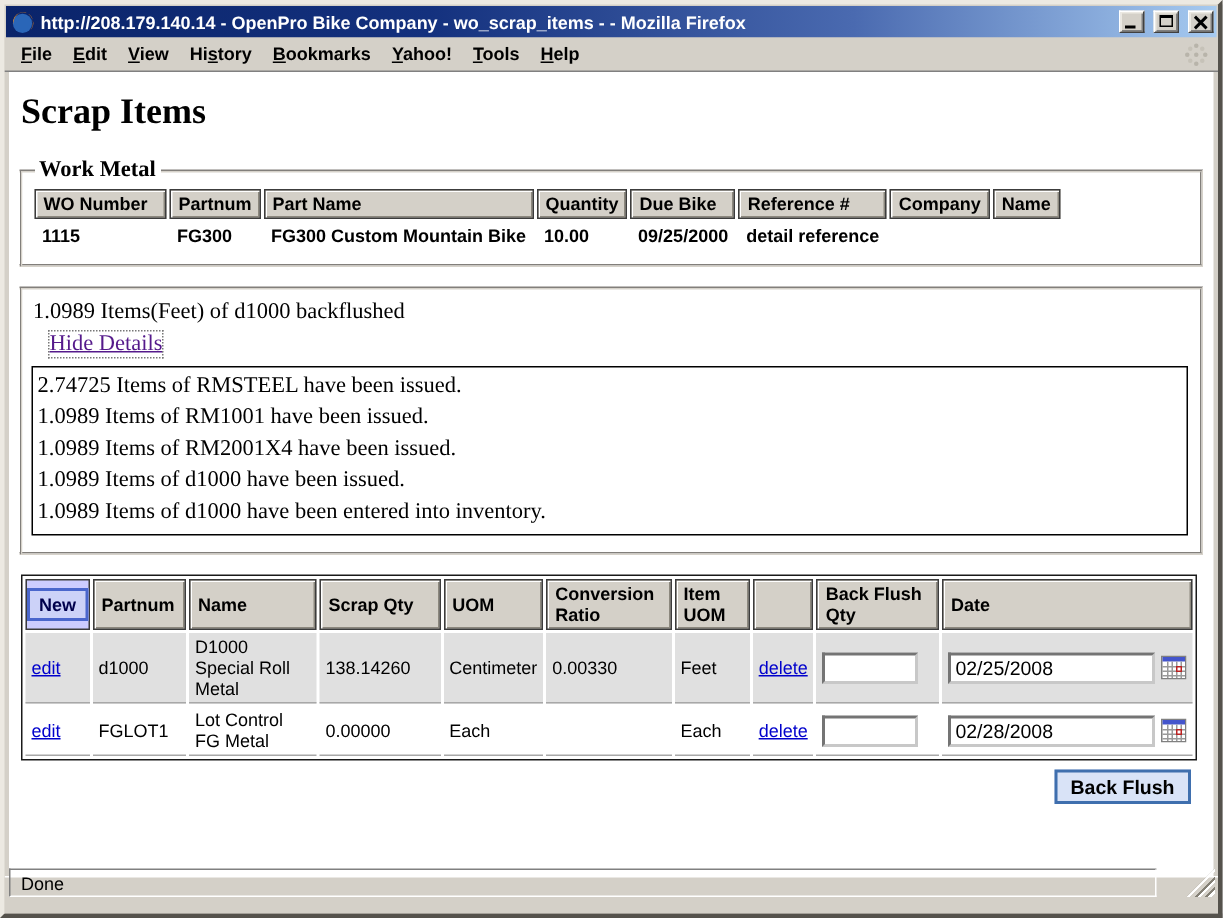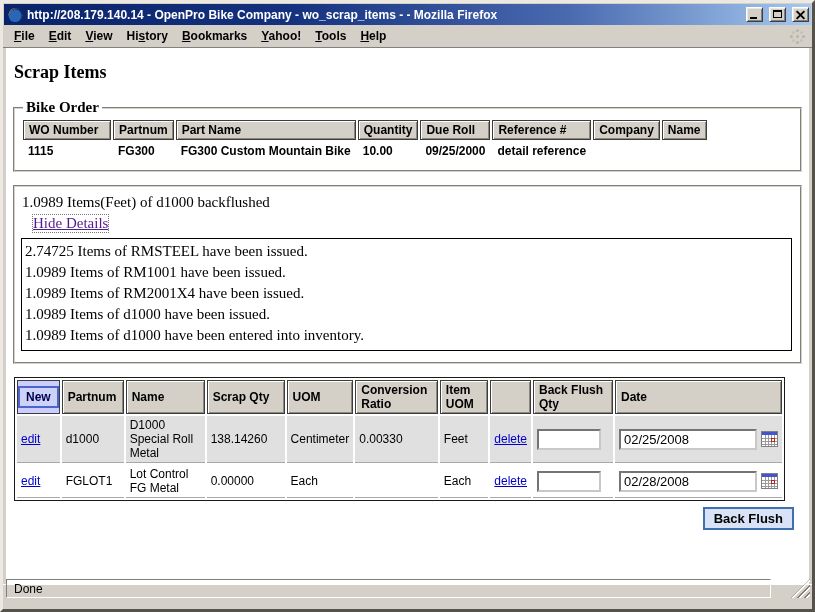--- a/index.html
+++ b/index.html
@@ -57,21 +57,21 @@
     box-shadow:0 -6px 0 #b8b4aa, 0 6px 0 #b8b4aa, -6px 0 0 #b8b4aa, 6px 0 0 #b8b4aa,
                -4px -4px 0 #c6c2b8, 4px -4px 0 #c6c2b8, -4px 4px 0 #c6c2b8, 4px 4px 0 #c6c2b8;
   }
 
   
   .viewport {
     flex:1 1 auto; margin:0 3px; background:#fff; overflow:hidden;
     font-family:"Liberation Serif", serif; color:#000;
   }
   .content { padding:6px 7px 0 7px; }
-  h1.page-title { font-size:18px; margin:8px 0 16px 1px; font-family:"Liberation Serif", serif; }
+  h1.page-title { font-size:24px; margin:8px 0 16px 1px; font-family:"Liberation Serif", serif; }
 
   fieldset {
     border:2px groove #d6d2ca; margin:0 0 13px 0; padding:2px 6px 8px 6px;
   }
   legend { font-weight:bold; font-size:15px; padding:0 3px; margin-left:2px; }
 
   
   table { border-collapse:separate; border-spacing:2px; }
   th.hcell {
     background:#d4d0c8;
@@ -91,21 +91,21 @@
   
   .bf-summary { font-size:15px; margin:5px 0 3px 1px; }
   .bf-toggle {
     display:inline-block; font-size:15px; color:#551a8b; text-decoration:underline;
     outline:1px dotted #777; margin:1px 0 5px 12px; cursor:pointer;
   }
   .bf-details { border:1px solid #000; margin:1px 2px 3px 0; padding:2px 3px 4px 3px; }
   .bf-details div { font-size:15px; line-height:21px; }
 
   
-  .scrap-table { border:1px solid #1a1a1a; margin:1px 17px 6px 1px; background:#fff; }
+  .scrap-table { border:1px solid #1a1a1a; margin:1px 4px 6px 1px; background:#fff; }
   .scrap-table th { height:31px; }
   .scrap-table th.wrap { white-space:normal; line-height:14px; }
   .scrap-table td {
     font-family:"Liberation Sans", sans-serif; font-size:12px;
     padding:2px 4px; border-bottom:1px solid #a8a8a8; vertical-align:middle; height:29px;
   }
   .scrap-table tr.alt td { background:#e0e0e0; }
   .scrap-table a.rowlink { color:#0000cc; text-decoration:underline; cursor:pointer; }
   th.new-cell { padding:0; box-shadow:none; background:#ccccff; }
   a.new-btn {
@@ -181,29 +181,29 @@
     <span class="menu-item"><span></span><span class="accel">T</span><span>ools</span></span>
     <span class="menu-item"><span></span><span class="accel">H</span><span>elp</span></span>
     <span class="throbber"></span>
   </div>
 
   <div class="viewport">
     <div class="content">
       <h1 class="page-title">Scrap Items</h1>
 
       <fieldset>
-        <legend>Bike Order</legend>
+        <legend>Work Metal</legend>
         <table class="wo-table">
           <tbody>
               <tr>
             <th class="hcell" style="width:88px">WO Number</th>
             <th class="hcell" style="width:54px">Partnum</th>
             <th class="hcell" style="width:137px">Part Name</th>
             <th class="hcell" style="width:58px">Quantity</th>
-            <th class="hcell" style="width:62px">Due Roll</th>
+            <th class="hcell" style="width:62px">Due Bike</th>
             <th class="hcell" style="width:83px">Reference #</th>
             <th class="hcell" style="width:62px">Company</th>
             <th class="hcell" style="width:42px">Name</th>
           </tr>
           <tr>
             <td>1115</td>
             <td>FG300</td>
             <td>FG300 Custom Mountain Bike</td>
             <td>10.00</td>
             <td>09/25/2000</td>

